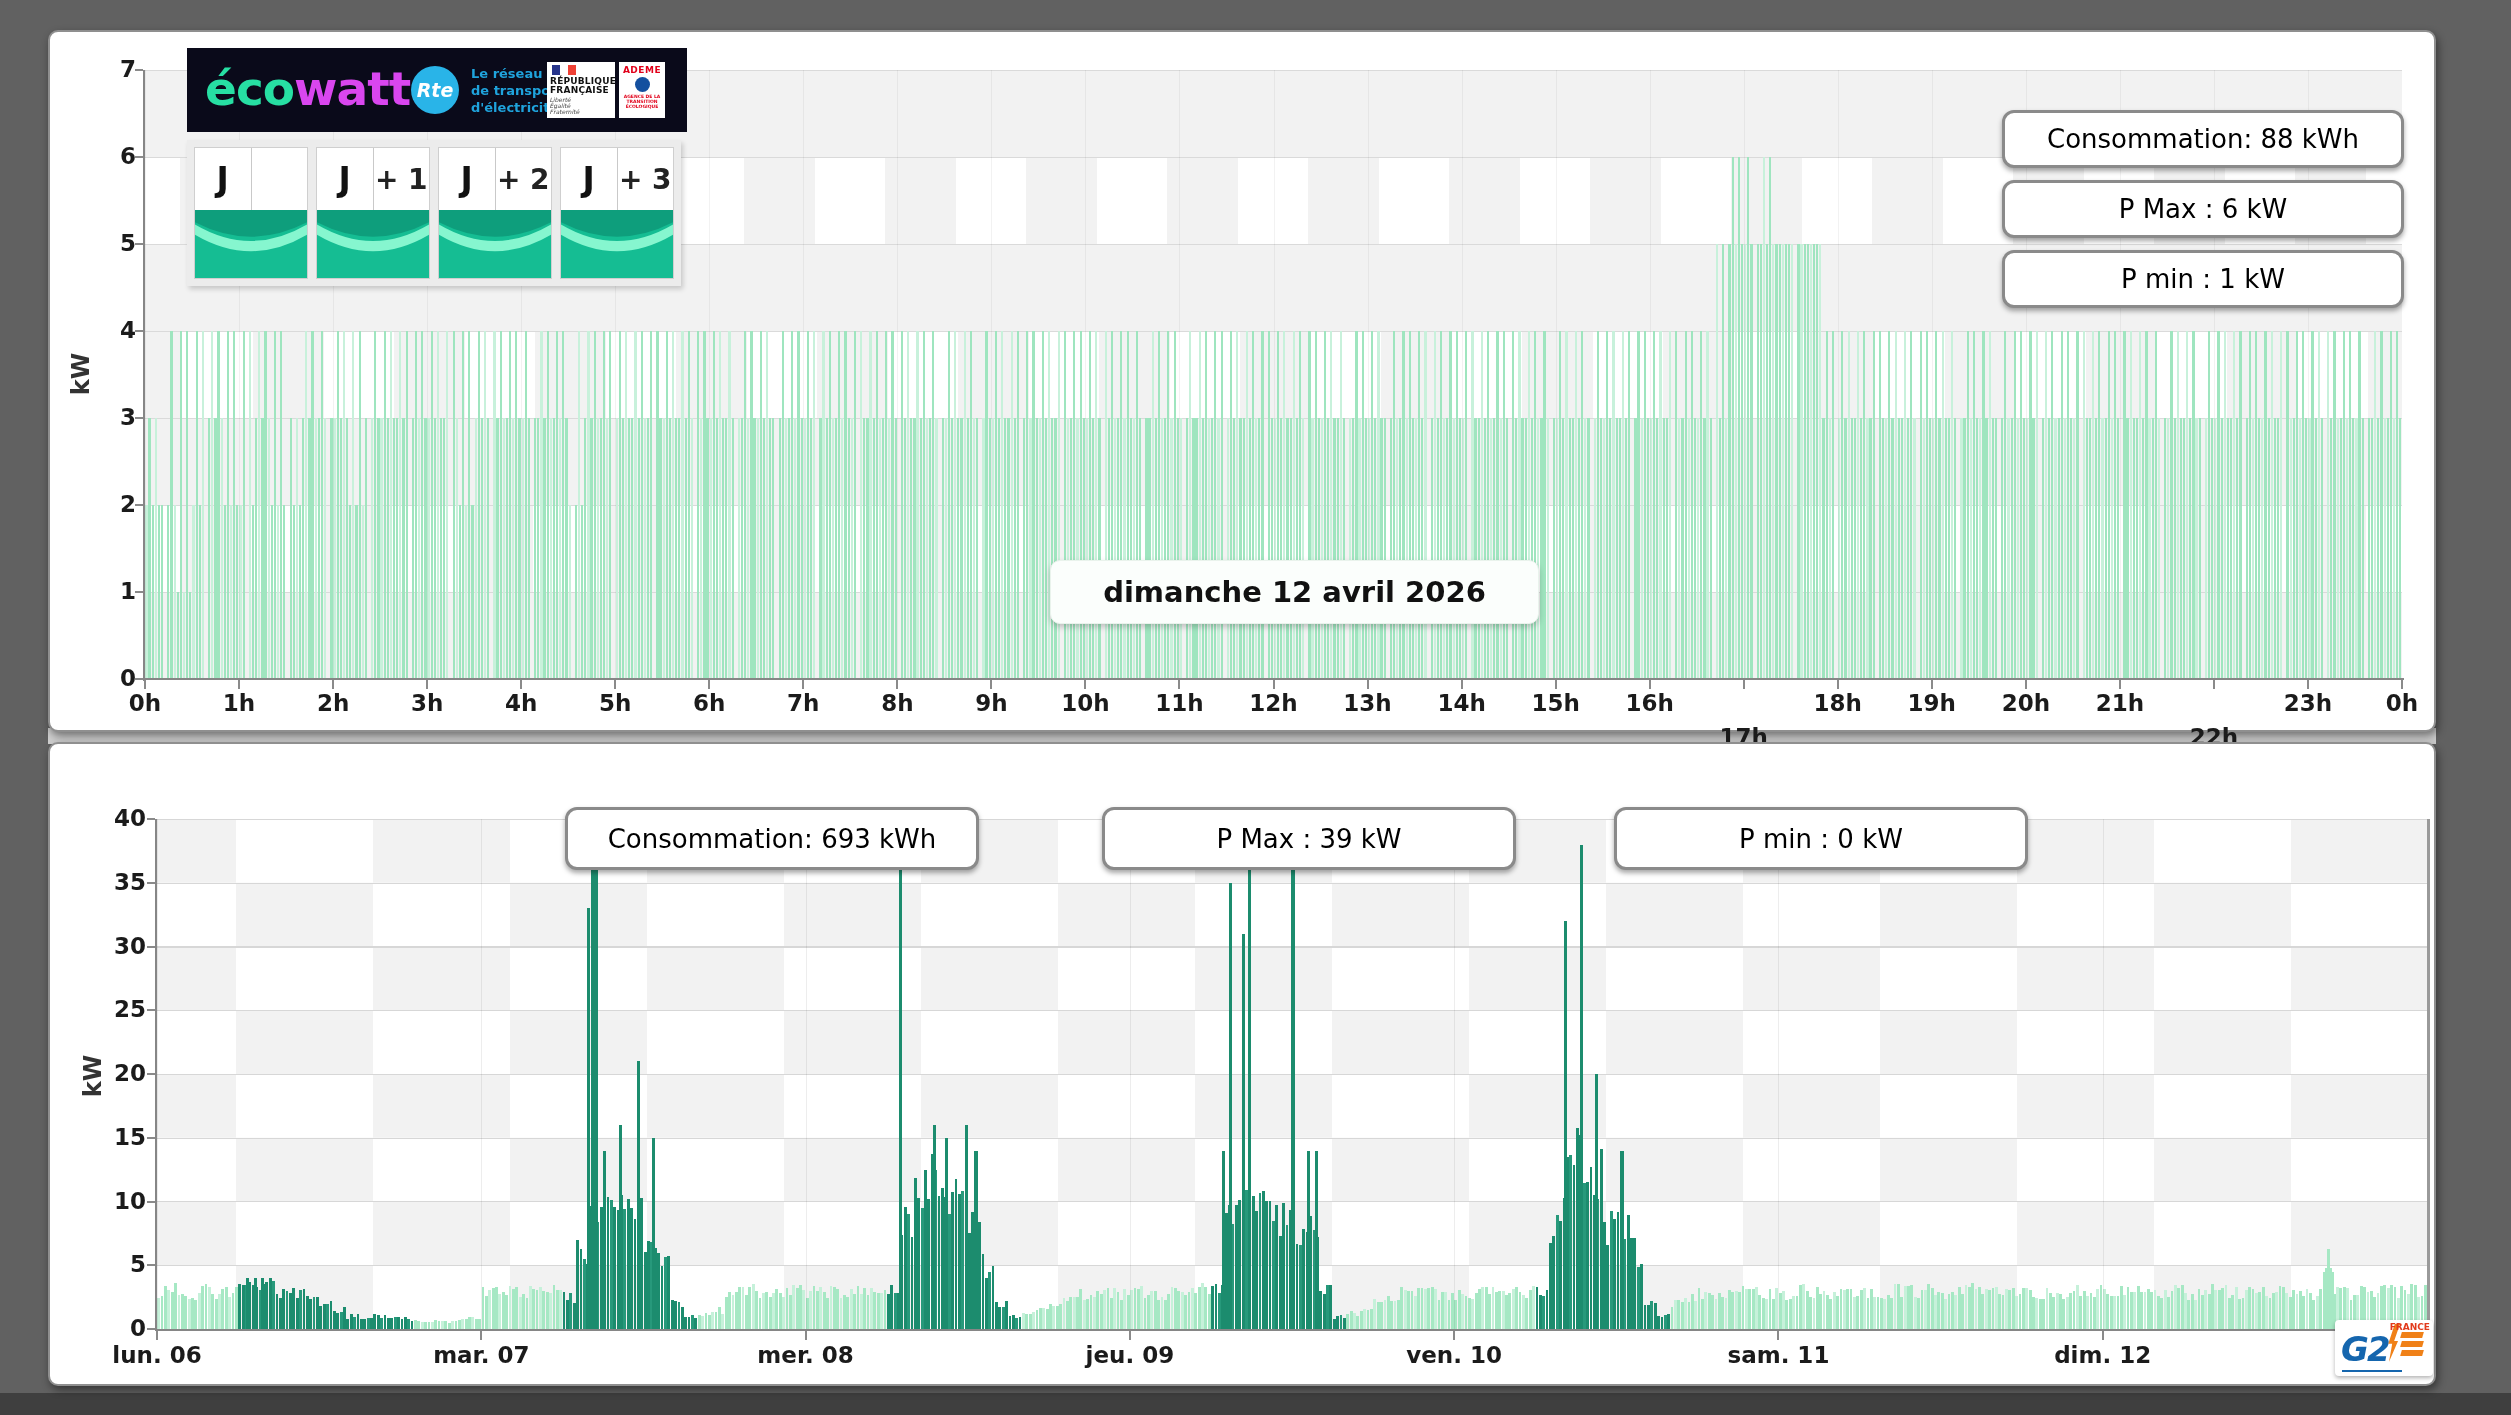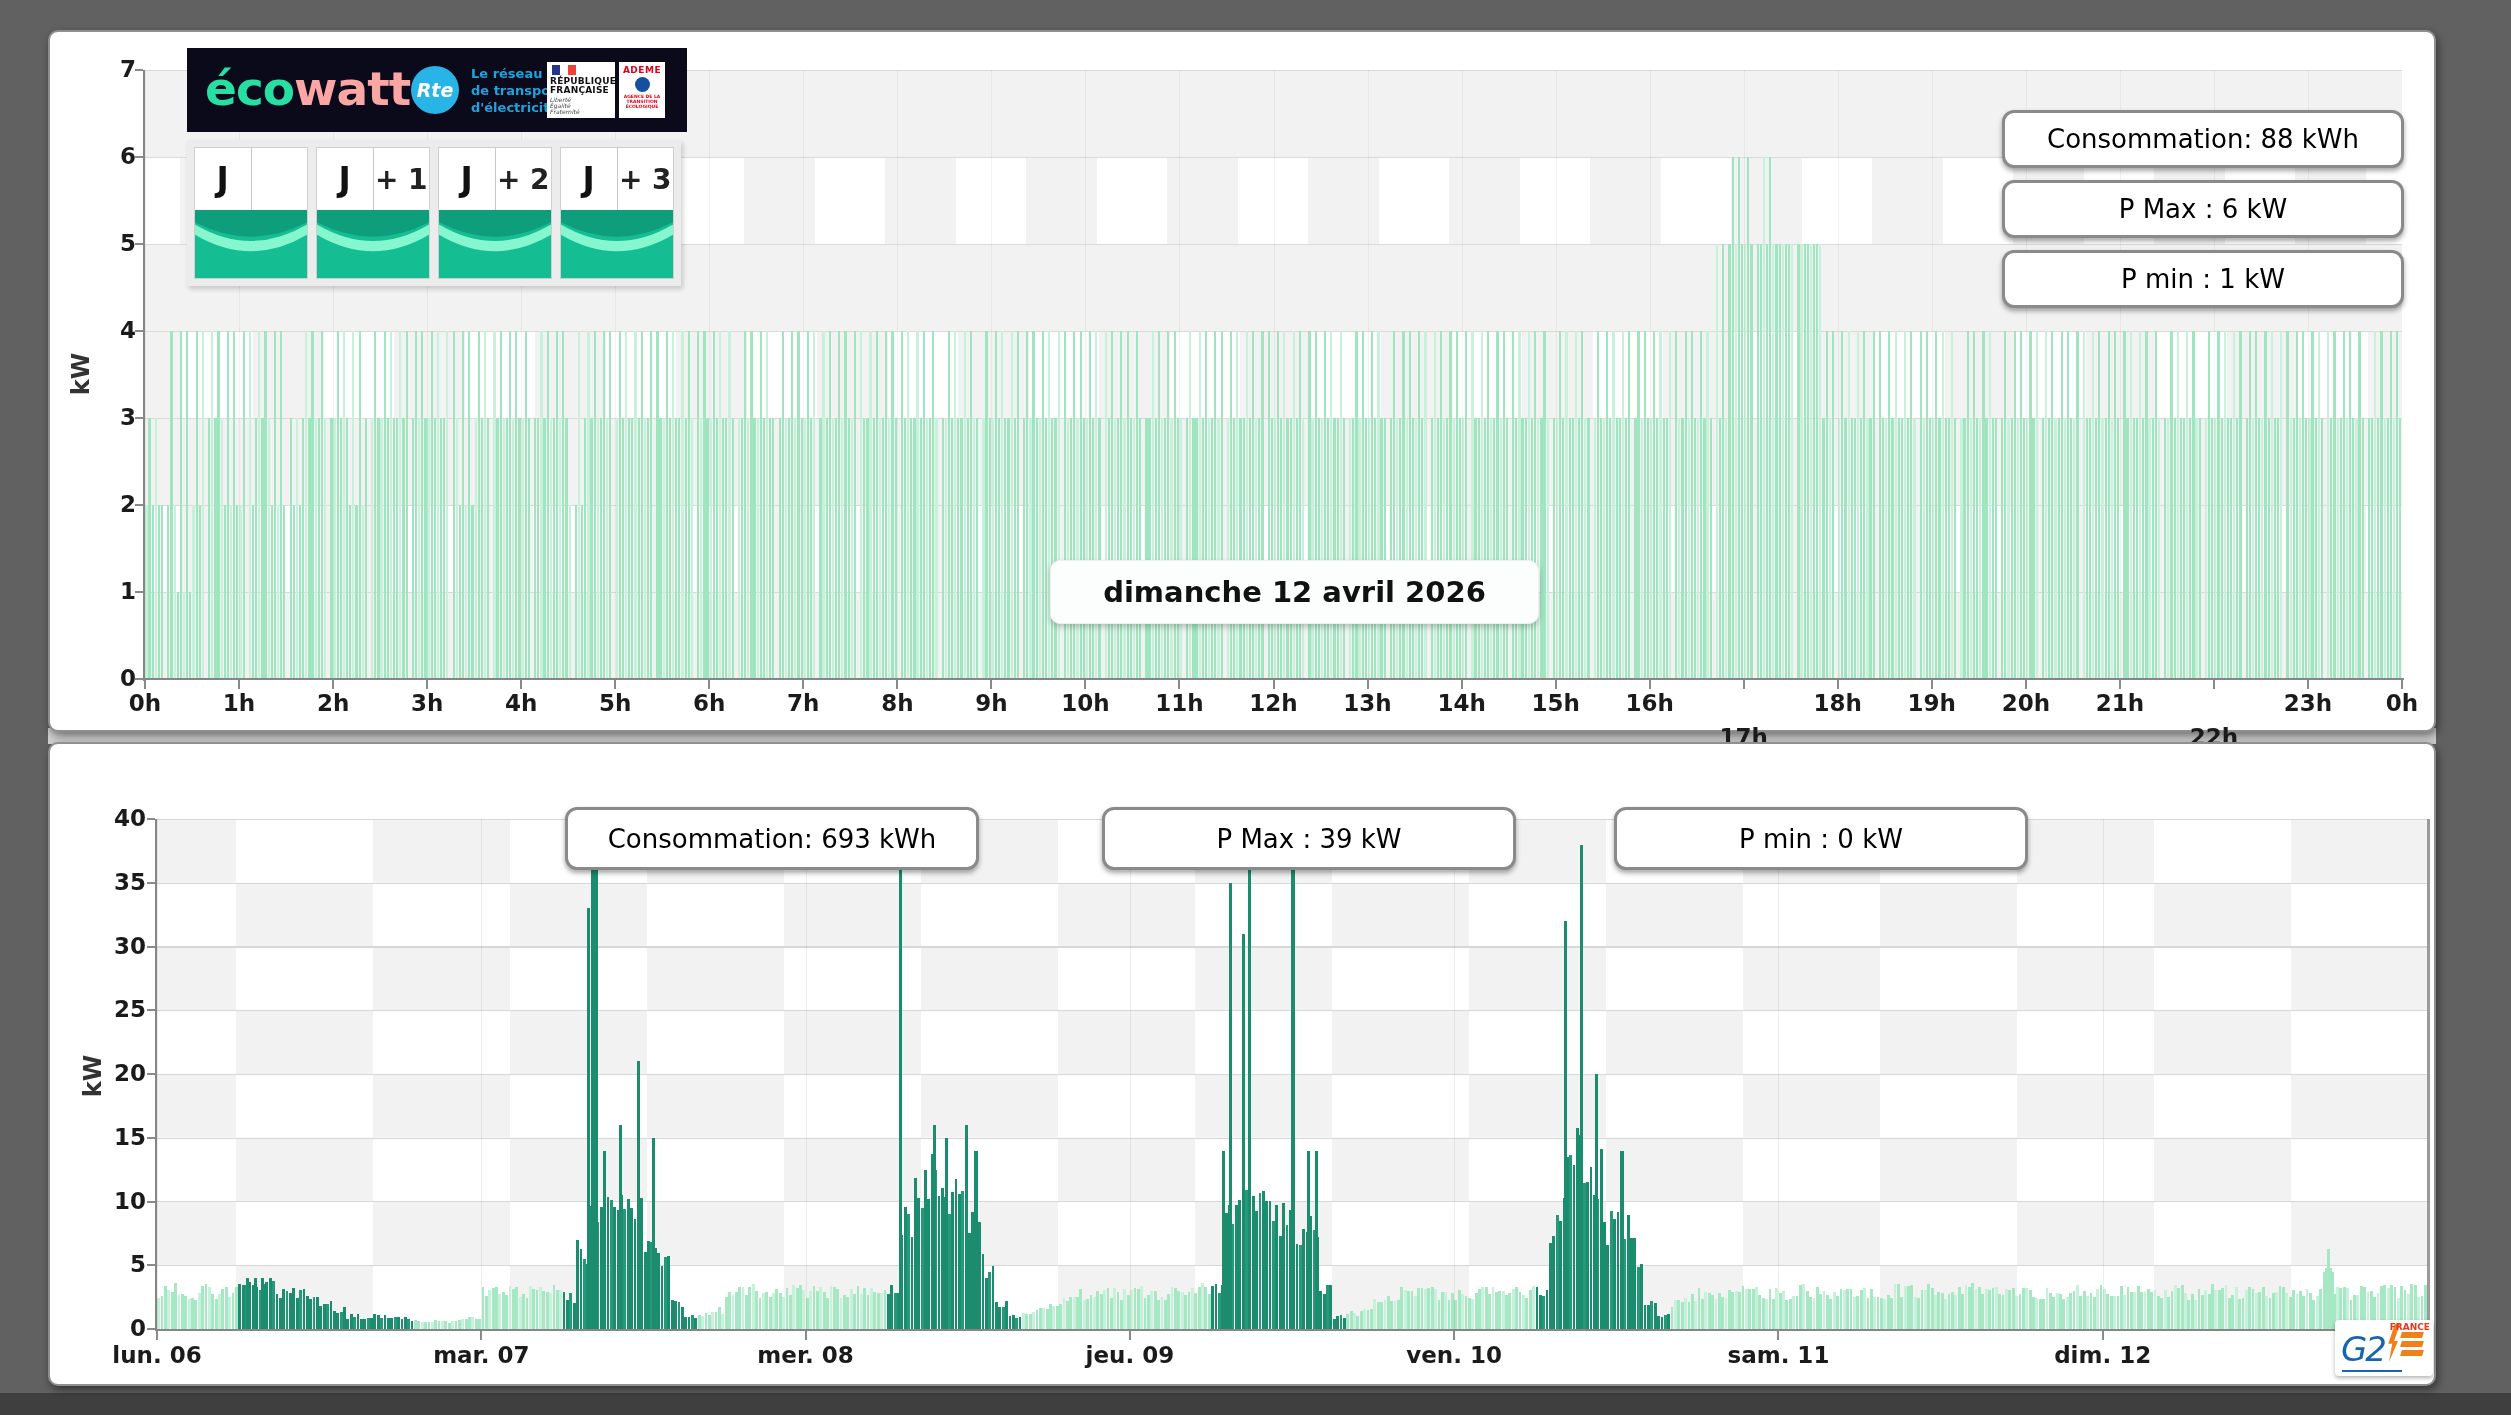--- a/index.html
+++ b/index.html
@@ -45,21 +45,21 @@
          box-shadow:-4px 4px 7px rgba(0,0,0,.12);display:flex;align-items:center;justify-content:center;
          font-size:27px;font-weight:700;}
   .date-label{position:absolute;background:#fbfefc;border:1px solid #e9f3ec;border-radius:10px;z-index:10;
          box-shadow:0 3px 6px rgba(0,0,0,.22);display:flex;align-items:center;justify-content:center;
          font-size:29px;font-weight:700;color:#111;}
 
   
   .ecowatt{position:absolute;left:137px;top:16px;width:500px;height:84px;background:#0a0a1a;z-index:11;}
   .eco-word{position:absolute;left:18px;top:13px;font-size:47px;font-weight:700;letter-spacing:-1px;}
   .eco-word .eco{color:#27dfa3;}
-  .eco-word .watt{color:#fca5a5;}
+  .eco-word .watt{color:#d946ef;}
   .rte-circle{position:absolute;left:224px;top:18px;width:48px;height:48px;border-radius:50%;
               background:#29b4e8;display:flex;align-items:center;justify-content:center;
               color:#fff;font-size:19px;font-weight:700;font-style:italic;}
   .rte-tagline{position:absolute;left:284px;top:17px;font-size:13px;line-height:17px;font-weight:600;color:#1fa3dc;}
   .rf-box{position:absolute;left:360px;top:14px;width:68px;height:56px;background:#fff;padding:2px 3px;box-sizing:border-box;}
   .rf-flag{display:flex;height:10px;width:24px;margin:1px 0 2px 2px;}
   .rf-flag span{flex:1;}
   .rf-name{font-size:9px;font-weight:800;line-height:9px;color:#111;letter-spacing:.2px;}
   .rf-motto{font-size:6px;font-style:italic;color:#444;white-space:pre-line;line-height:6px;margin-top:2px;}
   .ademe-box{position:absolute;left:432px;top:14px;width:46px;height:56px;background:#fff;
@@ -76,21 +76,21 @@
   .day-btn-header{height:62px;display:flex;}
   .day-btn-header .cell{flex:1;display:flex;align-items:center;justify-content:center;}
   .day-btn-header .cell.d{border-right:1px solid #c9c9c9;font-size:33px;font-weight:800;color:#111;}
   .day-btn-header .cell.n{font-size:28px;font-weight:600;color:#222;}
   .day-wave{flex:1;}
   .day-wave svg{display:block;width:100%;height:100%;}
 
   
   .g2e{position:absolute;left:2285px;top:576px;width:98px;height:56px;background:#fff;border-radius:4px;
        box-shadow:0 2px 4px rgba(0,0,0,.3);z-index:10;}
-  .g2e .g2{position:absolute;left:6px;top:9px;font-size:34px;font-weight:400;font-style:italic;color:#1566ae;letter-spacing:-2px;}
+  .g2e .g2{position:absolute;left:6px;top:9px;font-size:34px;font-weight:700;font-style:italic;color:#1566ae;letter-spacing:-2px;}
   .g2e .bolt{position:absolute;left:52px;top:4px;width:13px;height:38px;background:#f08118;
              clip-path:polygon(60% 0,100% 0,55% 45%,85% 45%,15% 100%,40% 52%,10% 52%);}
   .g2e .ebars{position:absolute;left:66px;top:12px;display:flex;flex-direction:column;gap:3px;}
   .g2e .ebars span{display:block;width:22px;height:6px;background:#f08118;transform:skewX(-16deg);}
   .g2e .france{position:absolute;right:3px;top:2px;font-size:9px;font-weight:800;color:#e23a1c;}
   .g2e .tagline{position:absolute;left:7px;bottom:4px;width:60px;height:2px;background:#1566ae;}
 </style>
 </head>
 <body>
 

